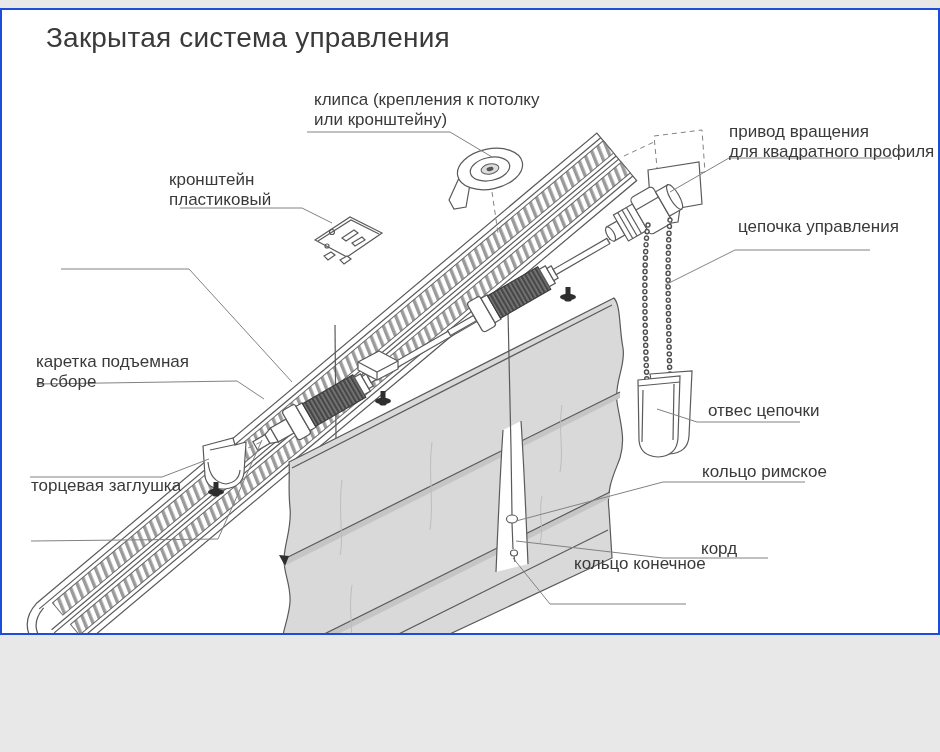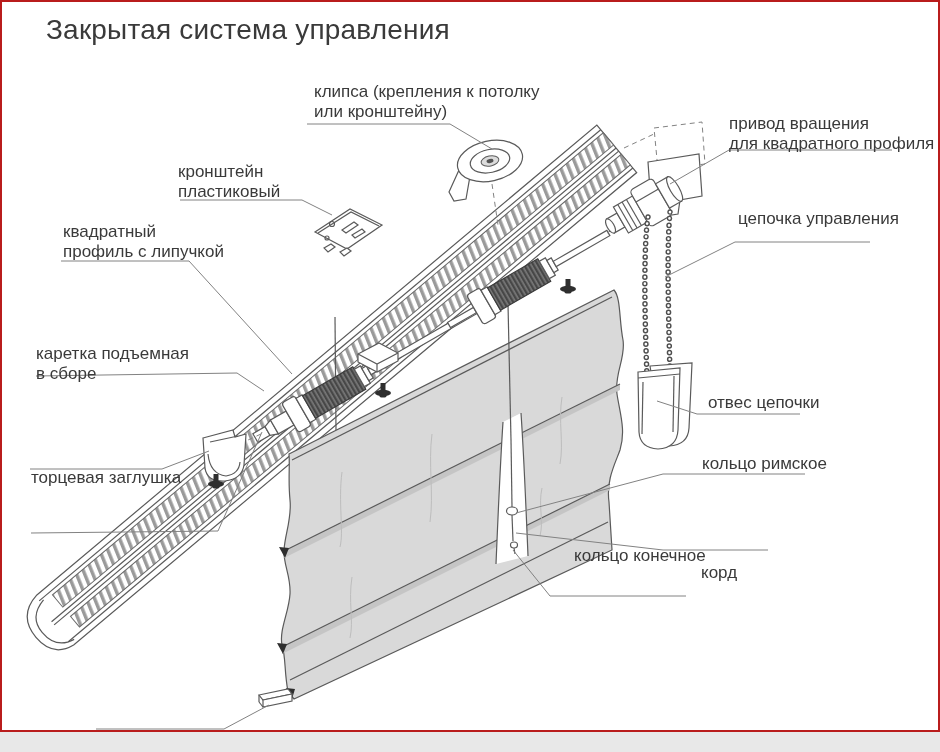--- a/index.html
+++ b/index.html
@@ -1,19 +1,19 @@
 <!DOCTYPE html>
 <html style="--line: #5a5a5a; --leader: #828282; --fabric: #d9d9d9; --text: #3a3a3a; --background: #ffffff;"><head>
 <meta charset="utf-8">
 <style>
   html,body{margin:0;padding:0;background:#e8e8e8;}
   #stage{
-    position:relative;width:940px;height:732px;margin:0 auto;
+    position:relative;width:940px;height:627px;margin:8px auto;
     background:var(--background,#fff);
-    border:2px solid #b91c1c;box-sizing:border-box;overflow:hidden;
+    border:2px solid #1d4ed8;box-sizing:border-box;overflow:hidden;
     font-family:"Liberation Sans", sans-serif;
   }
   #art{position:absolute;left:0;top:0;}
   .ln{stroke:var(--line,#5a5a5a);fill:none;stroke-width:1.2;}
   .part{fill:#ffffff;stroke:var(--line,#5a5a5a);stroke-width:1.2;}
   .fab{fill:var(--fabric,#d9d9d9);stroke:var(--line,#5a5a5a);stroke-width:1.2;}
   .shade{fill:#c5c5c5;stroke:none;}
   .wrk{stroke:#bdbdbd;fill:none;stroke-width:1;}
   .dk{fill:#2e2e2e;stroke:none;}
   .leader{stroke:var(--leader,#828282);fill:none;stroke-width:1;}
@@ -225,26 +225,24 @@
       <polyline class="leader" points="94,727 222,727 267,703"></polyline>
     </g>
   </svg>
 
   <div id="title">Закрытая система управления</div>
 
   <div class="label" style="left:312px;top:80px">клипса (крепления к потолку
 или кронштейну)</div>
   <div class="label" style="left:727px;top:112px">привод вращения
 для квадратного профиля</div>
-  <div class="label" style="left:176px;top:160px">кронштейн
+  <div class="label" style="left:167px;top:160px">кронштейн
 пластиковый</div>
-  <div class="label" style="left:61px;top:220px">квадратный
-профиль с липучкой</div>
   <div class="label" style="left:736px;top:207px">цепочка управления</div>
   <div class="label" style="left:34px;top:342px">каретка подъемная
 в сборе</div>
   <div class="label" style="left:706px;top:391px">отвес цепочки</div>
   <div class="label" style="left:29px;top:466px">торцевая заглушка</div>
   <div class="label" style="left:700px;top:452px">кольцо римское</div>
-  <div class="label" style="left:699px;top:561px">корд</div>
+  <div class="label" style="left:699px;top:529px">корд</div>
   <div class="label" style="left:572px;top:544px">кольцо конечное</div>
 
 </div>
 
 </body></html>

